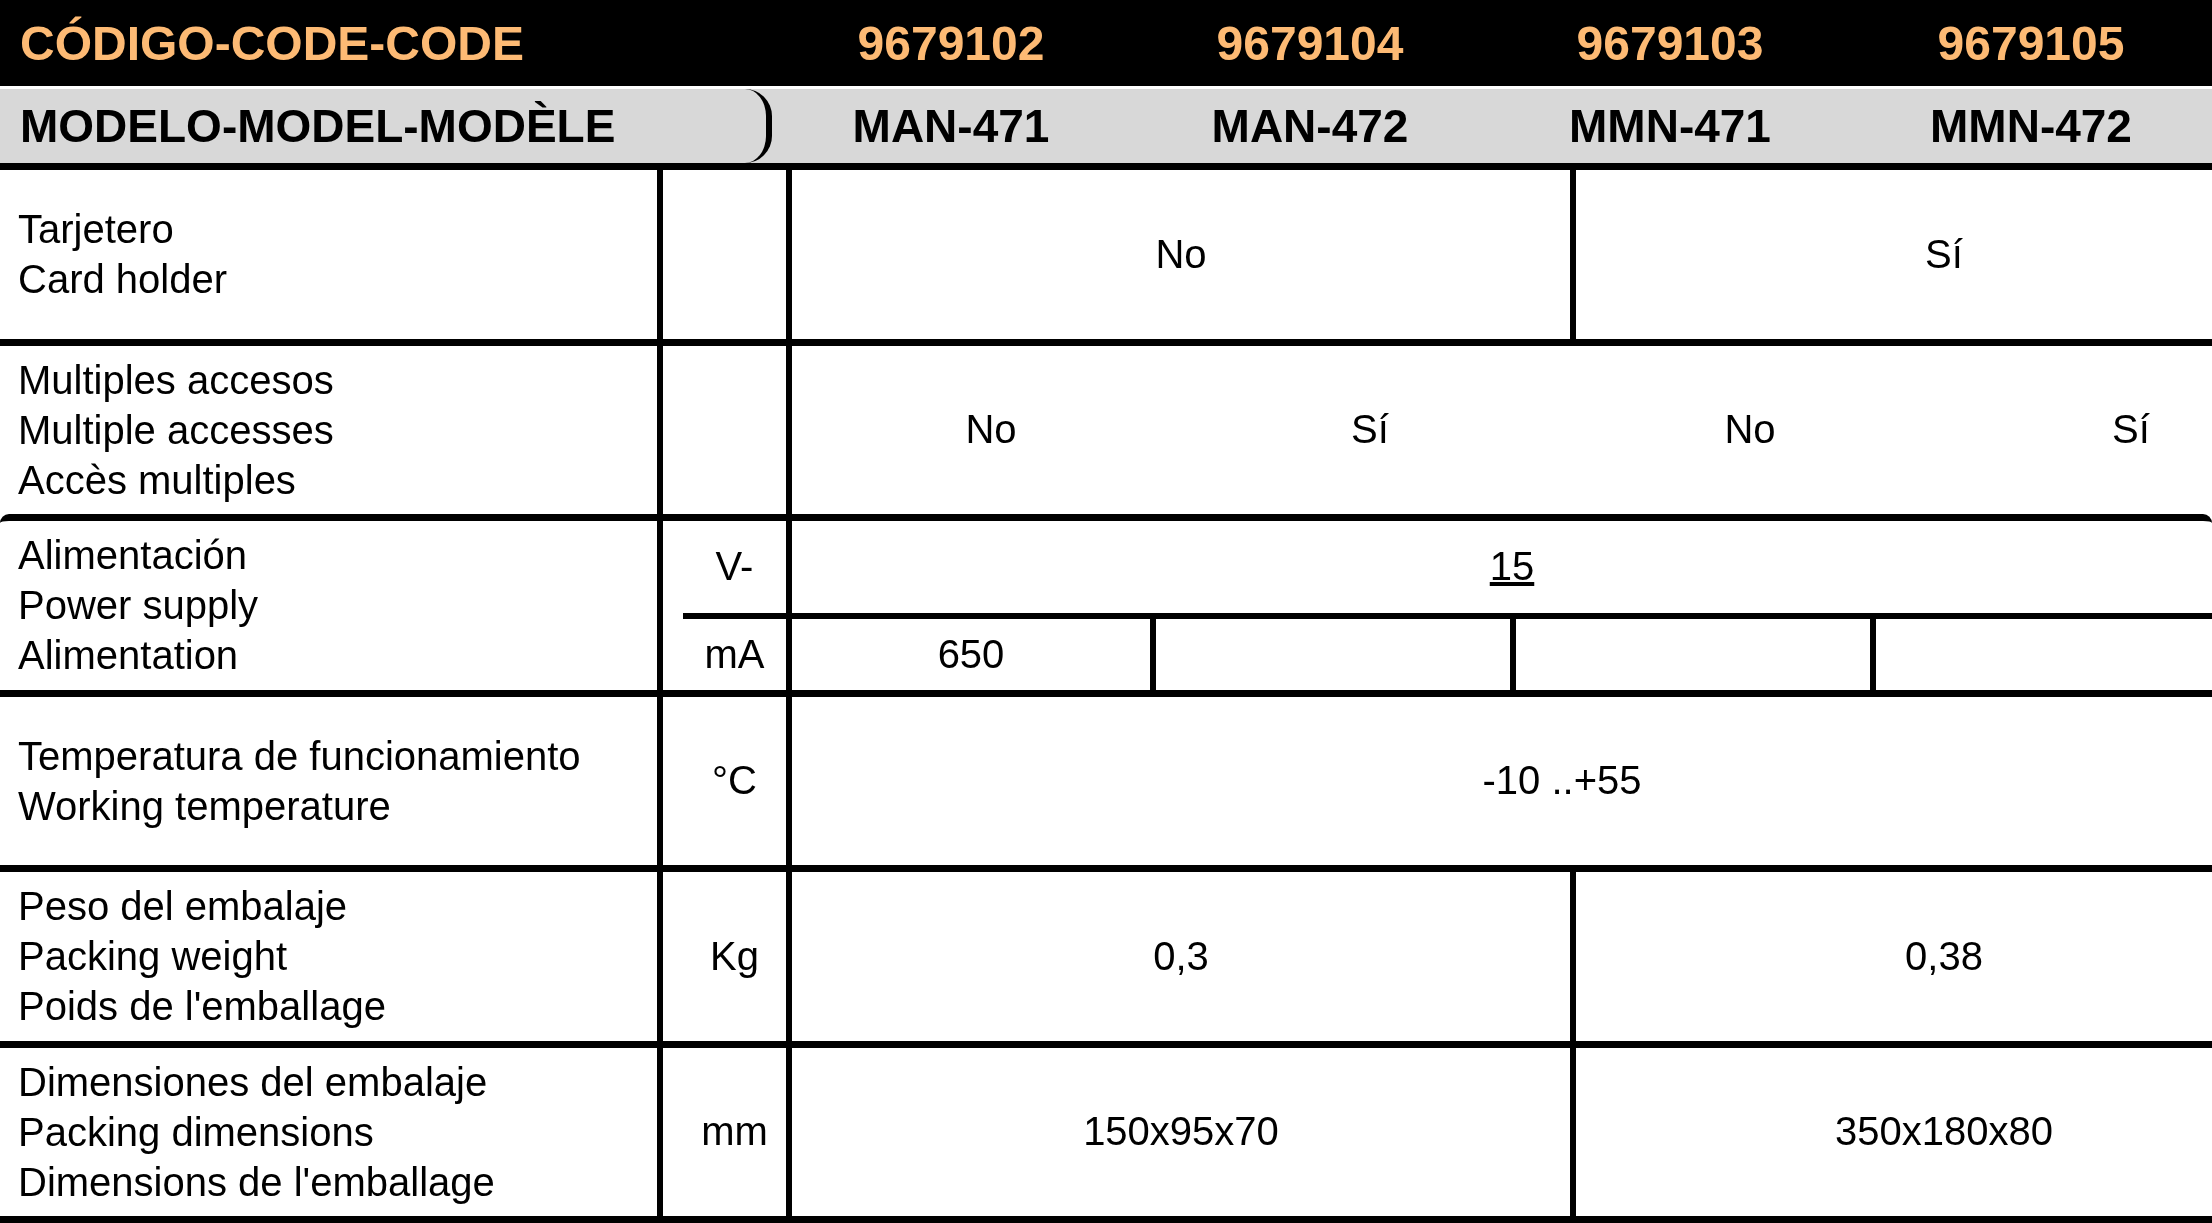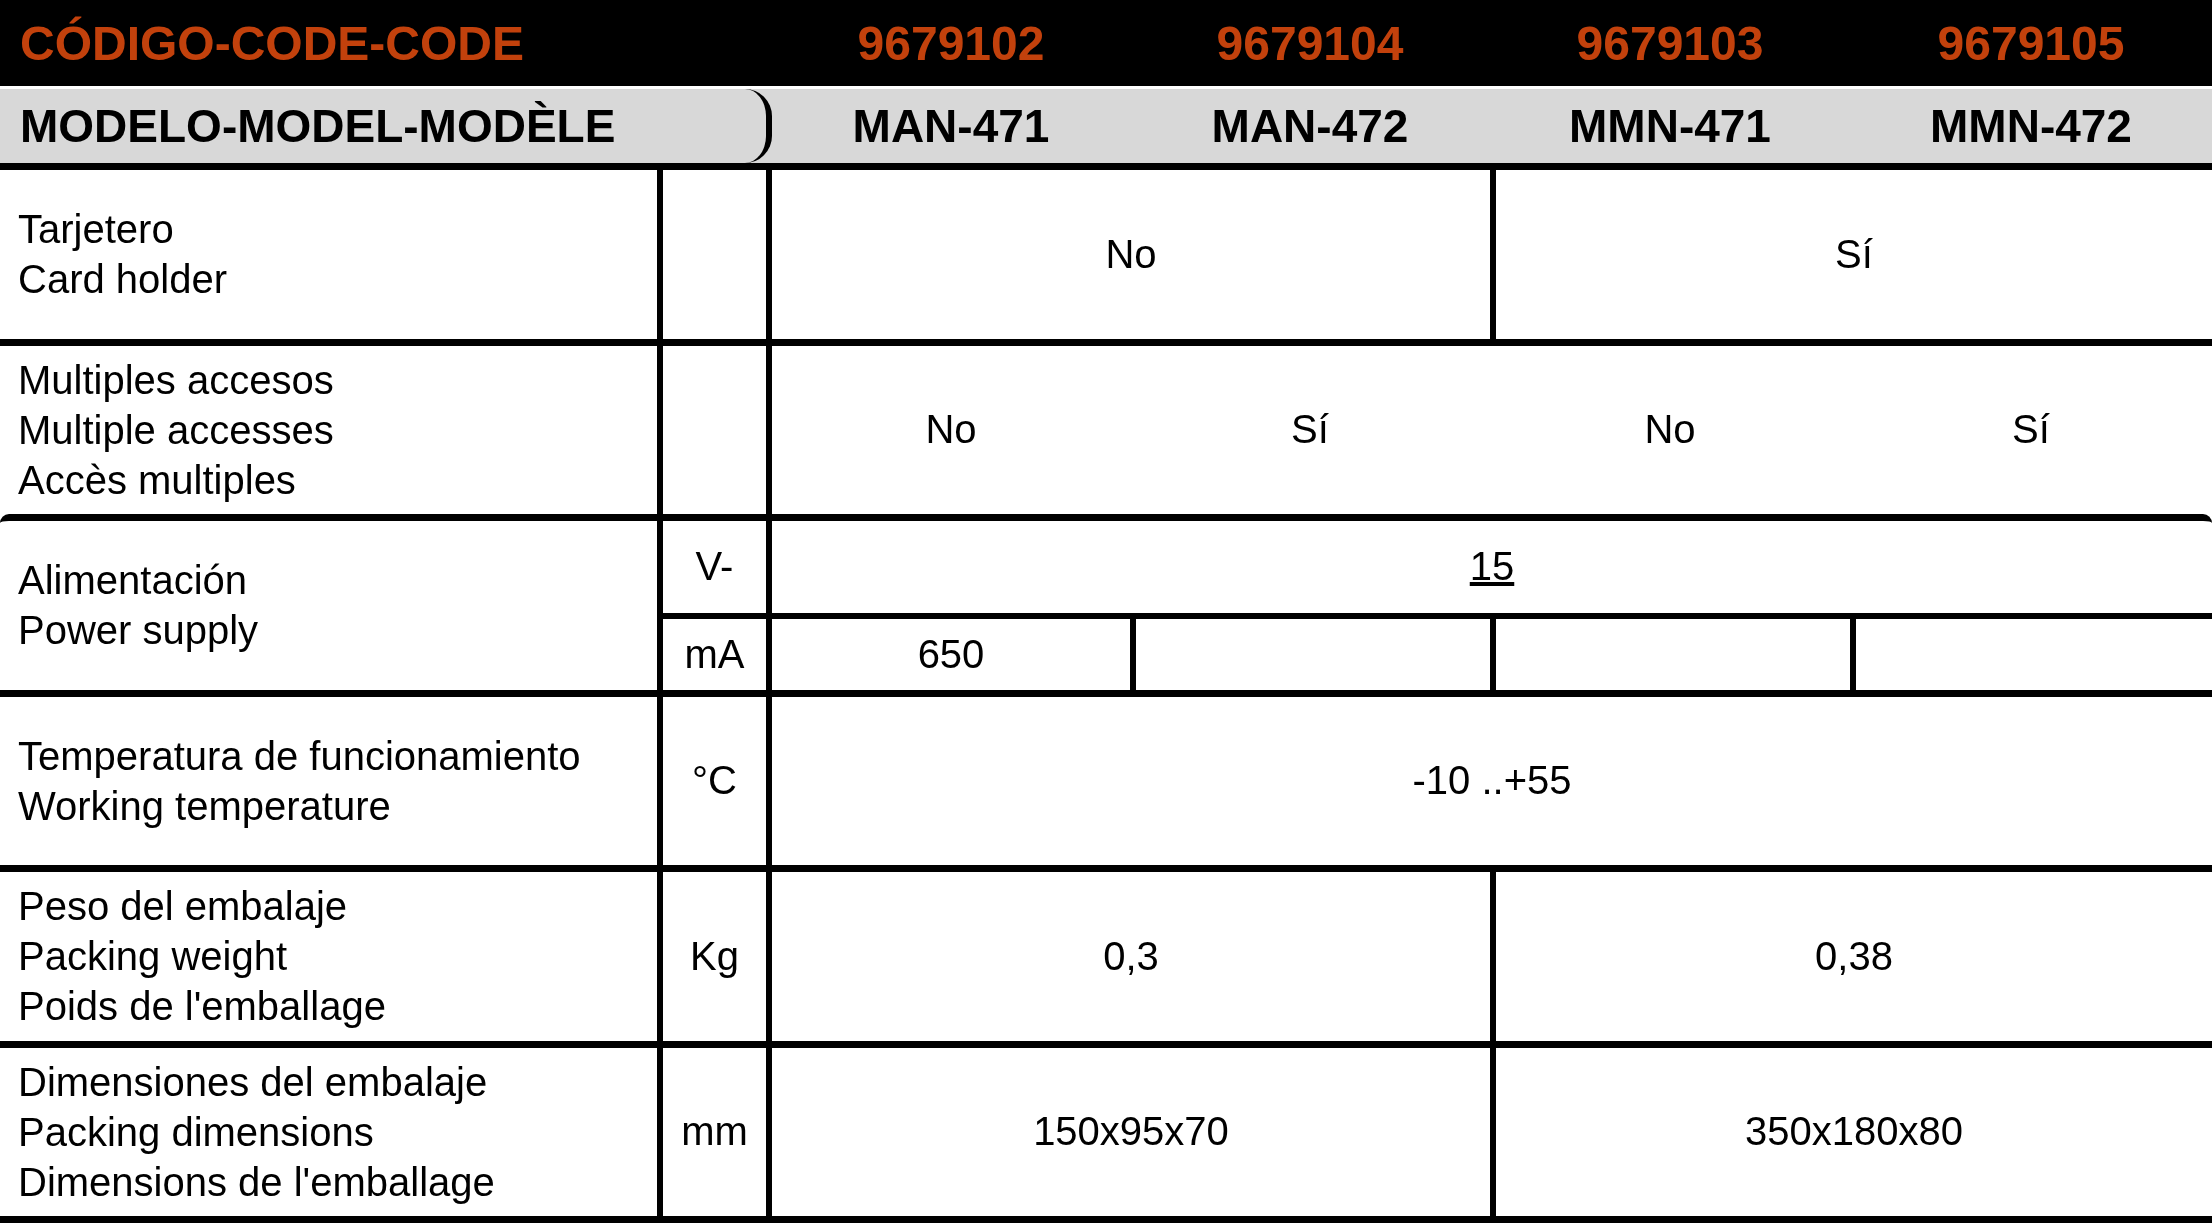--- a/index.html
+++ b/index.html
@@ -17,21 +17,21 @@
     display:grid;
     grid-template-columns:663px 109px 358px 360px 360px 362px;
   }
   .subcols{
     display:grid;
     grid-template-columns:109px 358px 360px 360px 362px;
   }
   
   .header-row{
     height:89px;flex:0 0 auto;
-    background:#000000;color:#c2410c;
+    background:#000000;color:#fdba74;
     border-bottom:3px solid #ffffff;
     font-weight:bold;font-size:48px;
   }
   .header-label{
     grid-column:1 / 3;
     display:flex;align-items:center;
     padding-left:20px;
   }
   
   .model-row{
@@ -47,20 +47,21 @@
     border-radius:27px;
   }
   .ccell{
     display:flex;align-items:center;justify-content:center;
   }
   
   .trow{
     flex:1 1 0;
     border-top:7px solid #000;
     font-size:40px;
+    gap:20px;
   }
   .lbl{
     display:flex;flex-direction:column;justify-content:center;
     padding-left:18px;line-height:50px;
     border-right:6px solid #000;
   }
   .unit{
     display:flex;align-items:center;justify-content:center;
     border-right:6px solid #000;
   }
@@ -122,20 +123,21 @@
     <div class="val">No</div>
     <div class="val">Sí</div>
     <div class="val">No</div>
     <div class="val">Sí</div>
   </div>
 
   <div class="trow power-row">
     <div class="lbl power-label">
       <div>Alimentación</div>
       <div>Power supply</div>
+      <div>Alimentation</div>
     </div>
     <div class="power-right">
       <div class="sub-top subcols">
         <div class="unit">V-</div>
         <div class="val subval">15</div>
       </div>
       <div class="hdiv"></div>
       <div class="sub-bottom subcols">
         <div class="unit">mA</div>
         <div class="ma-cell">650</div>

